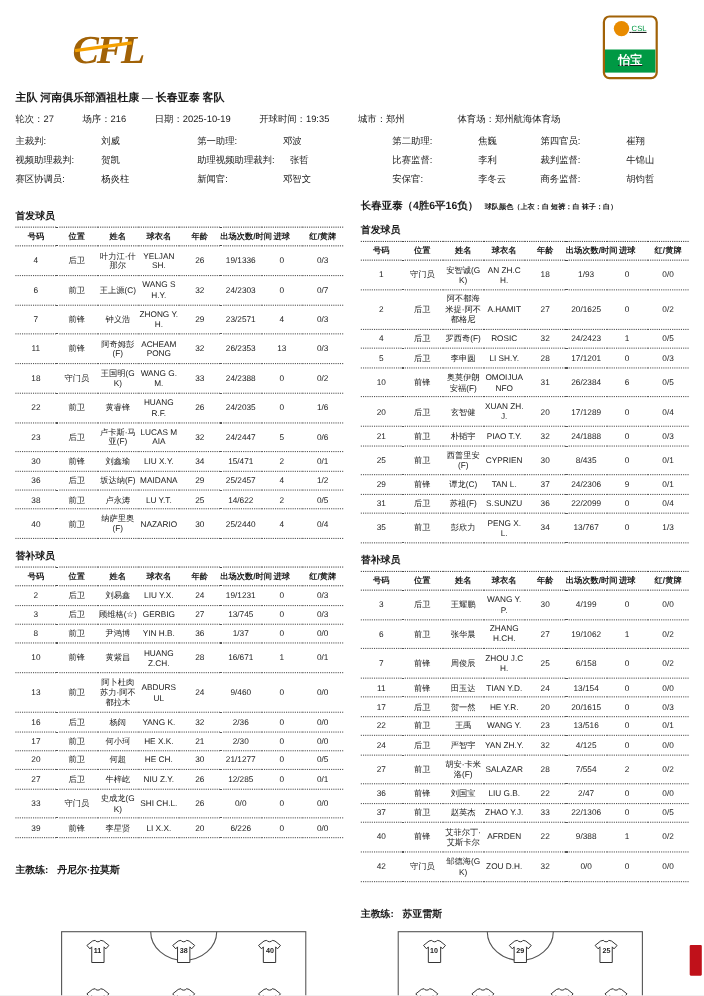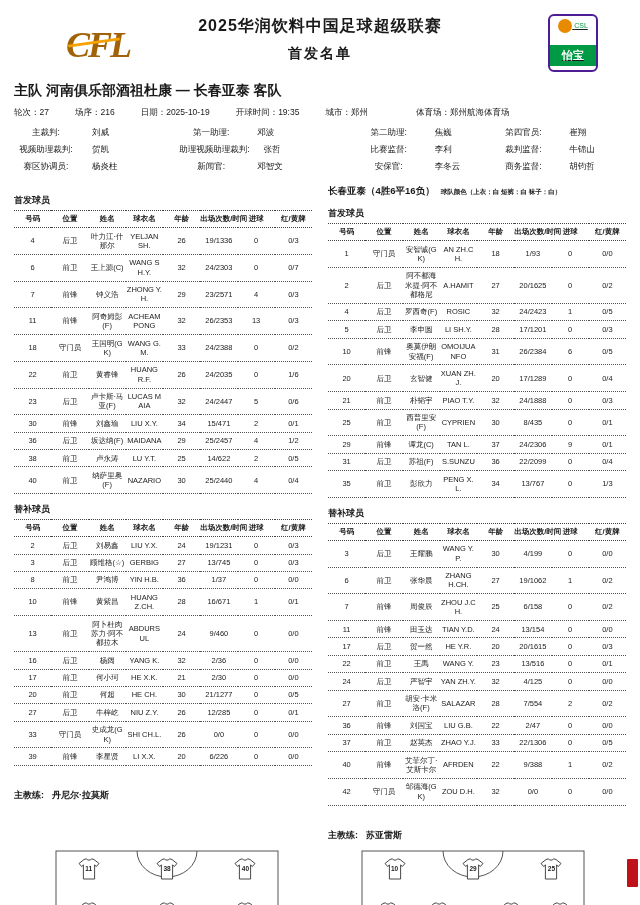--- a/index.html
+++ b/index.html
@@ -8,33 +8,33 @@
   .inner{padding:12px 14px 0 14px;}
 
   
   .hdr{position:relative;height:66px;}
   .logo-cfl{position:absolute;left:52px;top:12px;font-family:"Liberation Serif","DejaVu Serif",serif;
             font-style:italic;font-weight:bold;font-size:36px;color:#a16207;letter-spacing:-2px;}
   .logo-cfl::after{content:"";position:absolute;left:2px;top:17px;width:52px;height:3px;background:#f5a100;transform:rotate(-8deg);}
   .titles{text-align:center;}
   .title{font-size:16px;font-weight:bold;letter-spacing:1px;padding-top:4px;}
   .subtitle{font-size:14px;font-weight:bold;margin-top:8px;letter-spacing:2px;}
-  .logo-csl{position:absolute;right:28px;top:2px;width:46px;height:54px;border:2px solid #4c1d95;border-radius:6px;overflow:hidden;background:#fff;text-decoration:underline;}
+  .logo-csl{position:absolute;right:28px;top:2px;width:46px;height:54px;border:2px solid #a16207;border-radius:6px;overflow:hidden;background:#fff;text-decoration:underline;}
   .logo-csl .top{height:26px;text-align:center;font-size:7px;color:#009944;padding-top:3px;}
   .logo-csl .ball{display:inline-block;width:14px;height:14px;border-radius:50%;background:#e88b00;vertical-align:middle;}
   .logo-csl .band{height:21px;background:#009944;color:#fff;font-weight:bold;font-size:11px;text-align:center;line-height:21px;}
 
-  .teamsline{font-size:14px;font-weight:bold;margin-top:4px;}
+  .teamsline{font-size:10px;font-weight:bold;margin-top:4px;font-family:Liberation Serif, serif;}
   .infoline{display:flex;font-size:8.5px;margin-top:7px;}
   .infoline .inf{margin-right:26px;white-space:nowrap;}
   .infoline .inf:last-child{margin-left:22px;}
 
   .officials{display:grid;grid-template-columns:27% 29% 22% 22%;row-gap:5px;margin-top:8px;font-size:8.5px;}
   .off{display:flex;}
-  .off-l{min-width:64px;text-align:center;}
+  .off-l{min-width:64px;}
   .off-v{margin-left:14px;white-space:nowrap;}
 
   
   .teams{display:flex;margin-top:12px;}
   .tcol{width:50%;}
   .tcol.left{padding-right:10px;}
   .tcol.right{padding-left:6px;}
   .teamhead{display:flex;align-items:baseline;}
   .tname{font-size:9.5px;font-weight:bold;white-space:nowrap;}
   .tcolors{font-size:6.5px;font-weight:bold;margin-left:6px;white-space:nowrap;}
@@ -62,24 +62,20 @@
   .redtag{position:absolute;right:2px;bottom:18px;width:11px;height:28px;background:#c0111a;border-radius:1px;}
 </style>
 </head>
 <body>
 
 <div class="page">
   <div class="inner">
 
     <div class="hdr">
       <div class="logo-cfl">CFL</div>
-      <div class="titles">
-        <div class="title">2025华润饮料中国足球超级联赛</div>
-        <div class="subtitle">首发名单</div>
-      </div>
       <div class="logo-csl">
         <div class="top"><span class="ball"></span> <span>CSL</span></div>
         <div class="band">怡宝</div>
       </div>
     </div>
 
     <div class="teamsline">主队 河南俱乐部酒祖杜康 — 长春亚泰 客队</div>
     <div class="infoline">
         <div class="inf"><span>轮次：</span><span>27</span></div>
         <div class="inf"><span>场序：</span><span>216</span></div>

